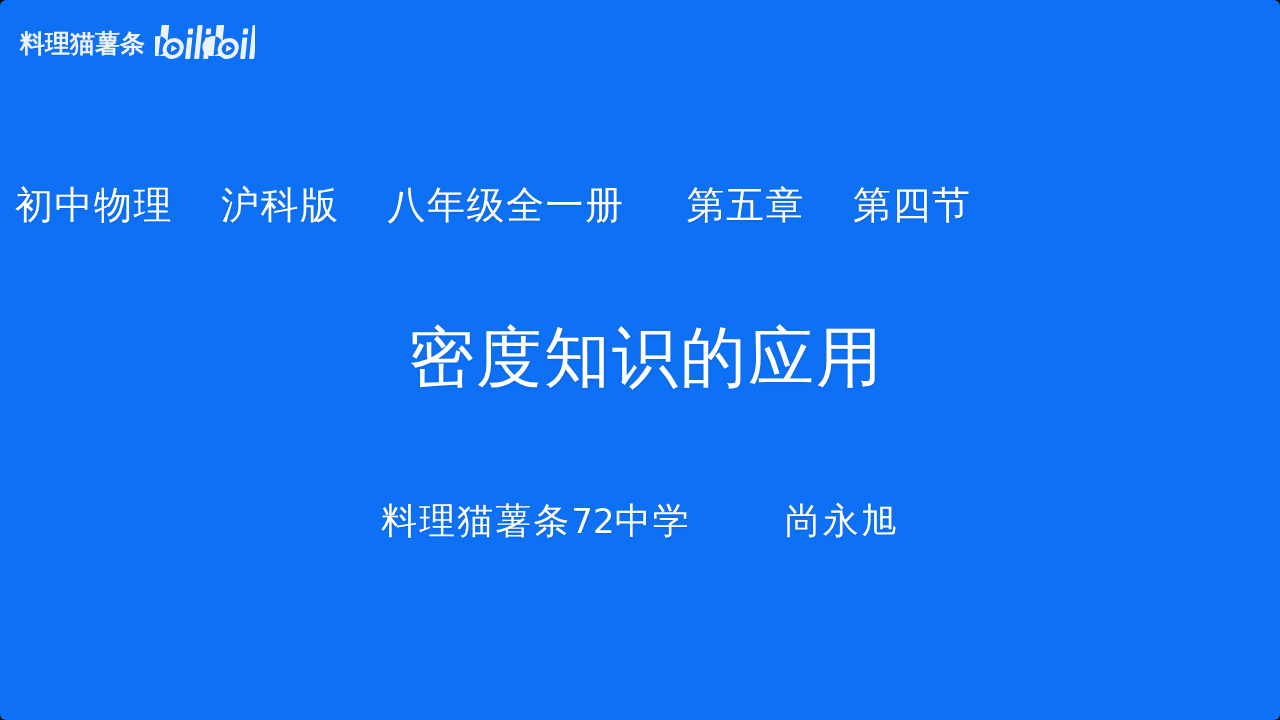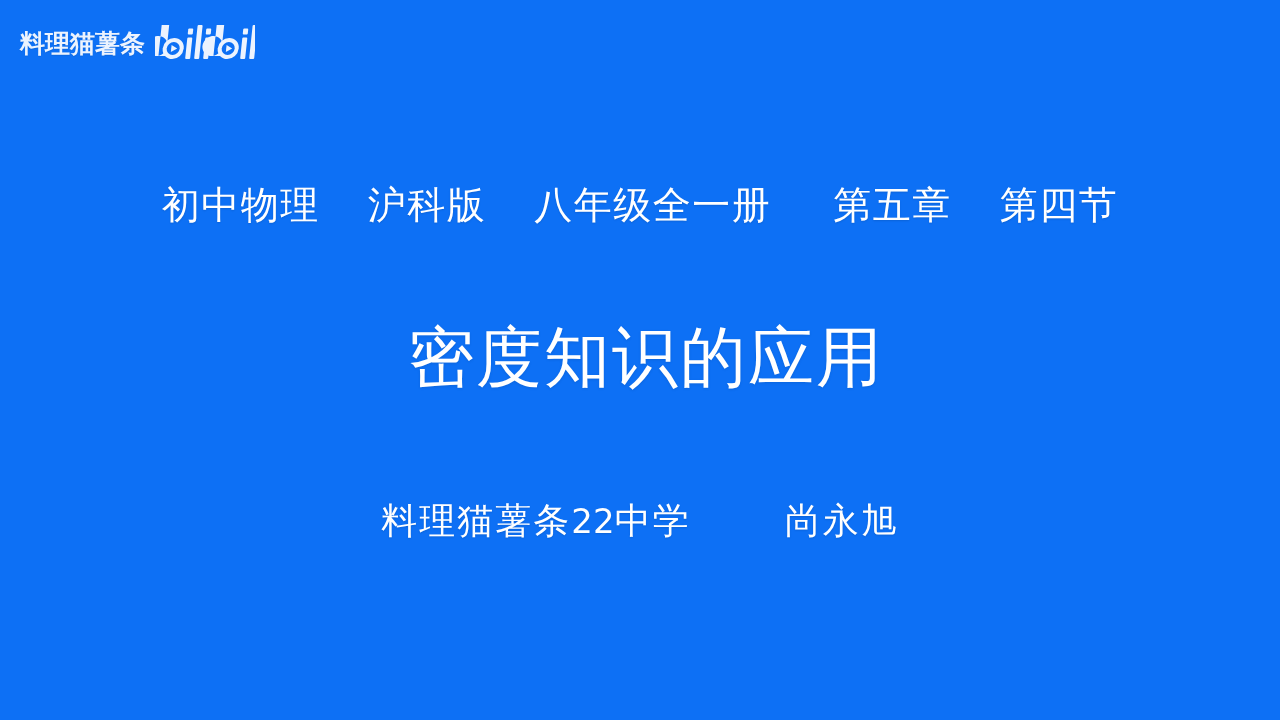--- a/index.html
+++ b/index.html
@@ -7,20 +7,21 @@
     padding: 0;
     background: #0b0b0b;
   }
   #slide {
     position: relative;
     width: 1280px;
     height: 720px;
     overflow: hidden;
     background: #0d70f5;
     font-family: "Liberation Sans", "DejaVu Sans", sans-serif;
+    border-radius: 6px;
     -webkit-font-smoothing: antialiased;
   }
 
   
   #watermark {
     position: absolute;
     left: 20px;
     top: 22px;
     display: flex;
     align-items: center;
@@ -49,26 +50,27 @@
     font-family: "Liberation Serif", "DejaVu Serif", serif;
     font-weight: 400;
     color: #ffffff;
   }
 
   #subtitle-line {
     position: absolute;
     left: 0;
     right: 0;
     top: 179px;
-    text-align: center;
+    text-align: left;
     font-size: 38px;
     line-height: 52px;
     letter-spacing: 1.5px;
     white-space: nowrap;
     text-shadow: 0 1px 2px rgba(0,0,0,0.12);
+    padding-left: 15px;
   }
   #subtitle-line .seg { display: inline-block; }
   #subtitle-line .gap-sm { display: inline-block; width: 26px; }
   #subtitle-line .gap-lg { display: inline-block; width: 40px; }
 
   #main-title {
     position: absolute;
     left: 12px;
     right: 0;
     top: 317px;
@@ -147,18 +149,18 @@
     <span class="seg">八年级全一册</span>
     <span class="gap-lg"></span>
     <span class="seg">第五章</span>
     <span class="gap-sm"></span>
     <span class="seg">第四节</span>
   </div>
 
   <div id="main-title">密度知识的应用</div>
 
   <div id="credit-line" class="kai">
-    <span class="seg">料理猫薯条</span><span class="num">22</span><span class="seg">中学</span>
+    <span class="seg">料理猫薯条</span><span class="num">72</span><span class="seg">中学</span>
     <span class="gap-name"></span>
     <span class="seg">尚永旭</span>
   </div>
 
 </div>
 
 </body></html>

